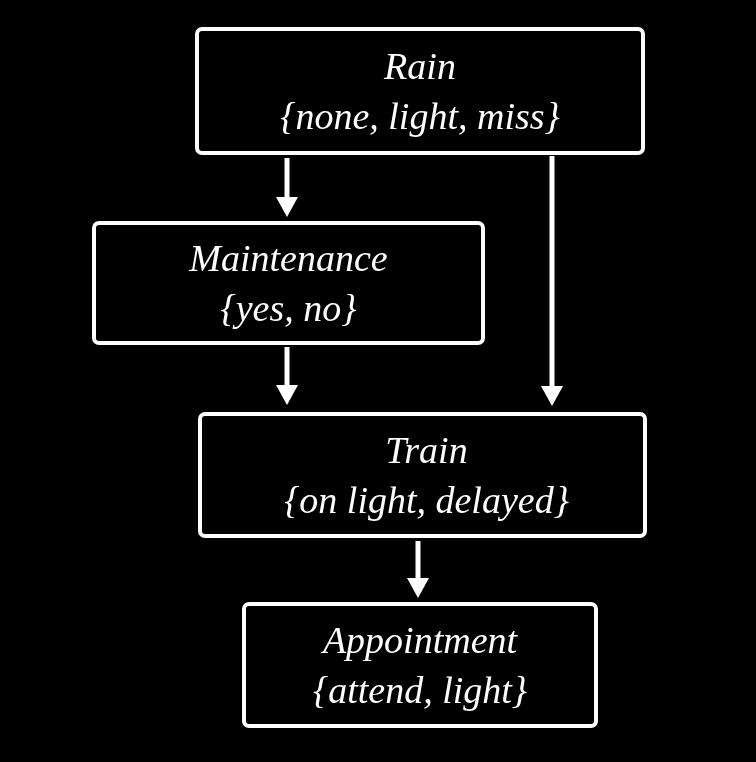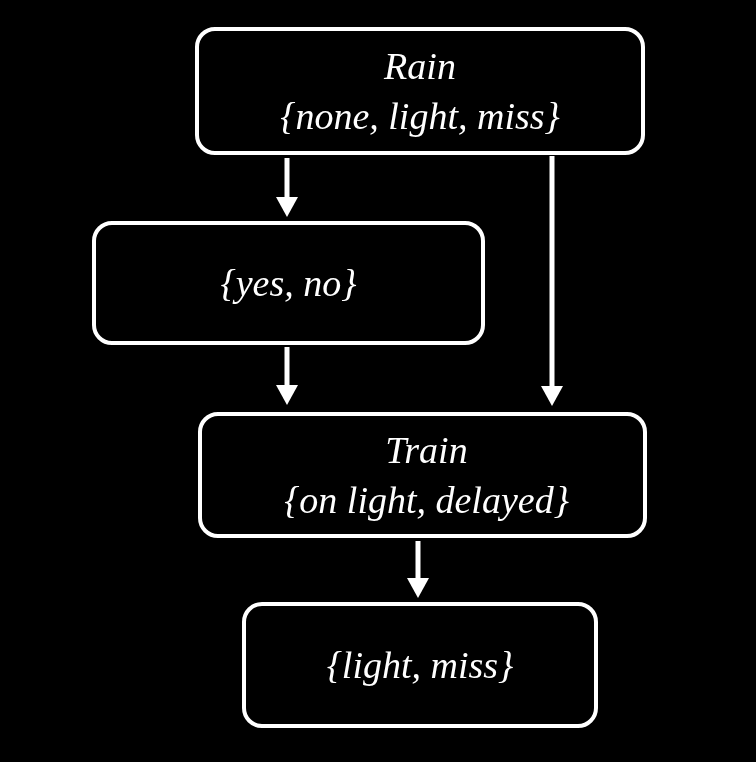--- a/index.html
+++ b/index.html
@@ -26,21 +26,21 @@
     stroke: #ffffff;
     stroke-width: 5;
   }
   .edges-layer polygon {
     fill: #ffffff;
   }
   .node {
     position: absolute;
     box-sizing: border-box;
     border: 4px solid #ffffff;
-    border-radius: 20px;
+    border-radius: 7px;
     background: #000000;
     display: flex;
     flex-direction: column;
     align-items: center;
     justify-content: center;
     text-align: center;
     color: #ffffff;
     font-style: italic;
     font-size: 38px;
     line-height: 50px;
@@ -78,25 +78,27 @@
       <polygon points="418,598 407,578 429,578"></polygon>
     </g>
   </svg>
 
   <div class="node node-rain">
     <div>Rain</div>
     <div>{none, light, miss}</div>
   </div>
 
   <div class="node node-maintenance">
+    <div>Maintenance</div>
     <div>{yes, no}</div>
   </div>
 
   <div class="node node-train">
     <div>Train</div>
     <div>{on light, delayed}</div>
   </div>
 
   <div class="node node-appointment">
-    <div>{light, miss}</div>
+    <div>Appointment</div>
+    <div>{attend, light}</div>
   </div>
 
 </div>
 
 </body></html>

